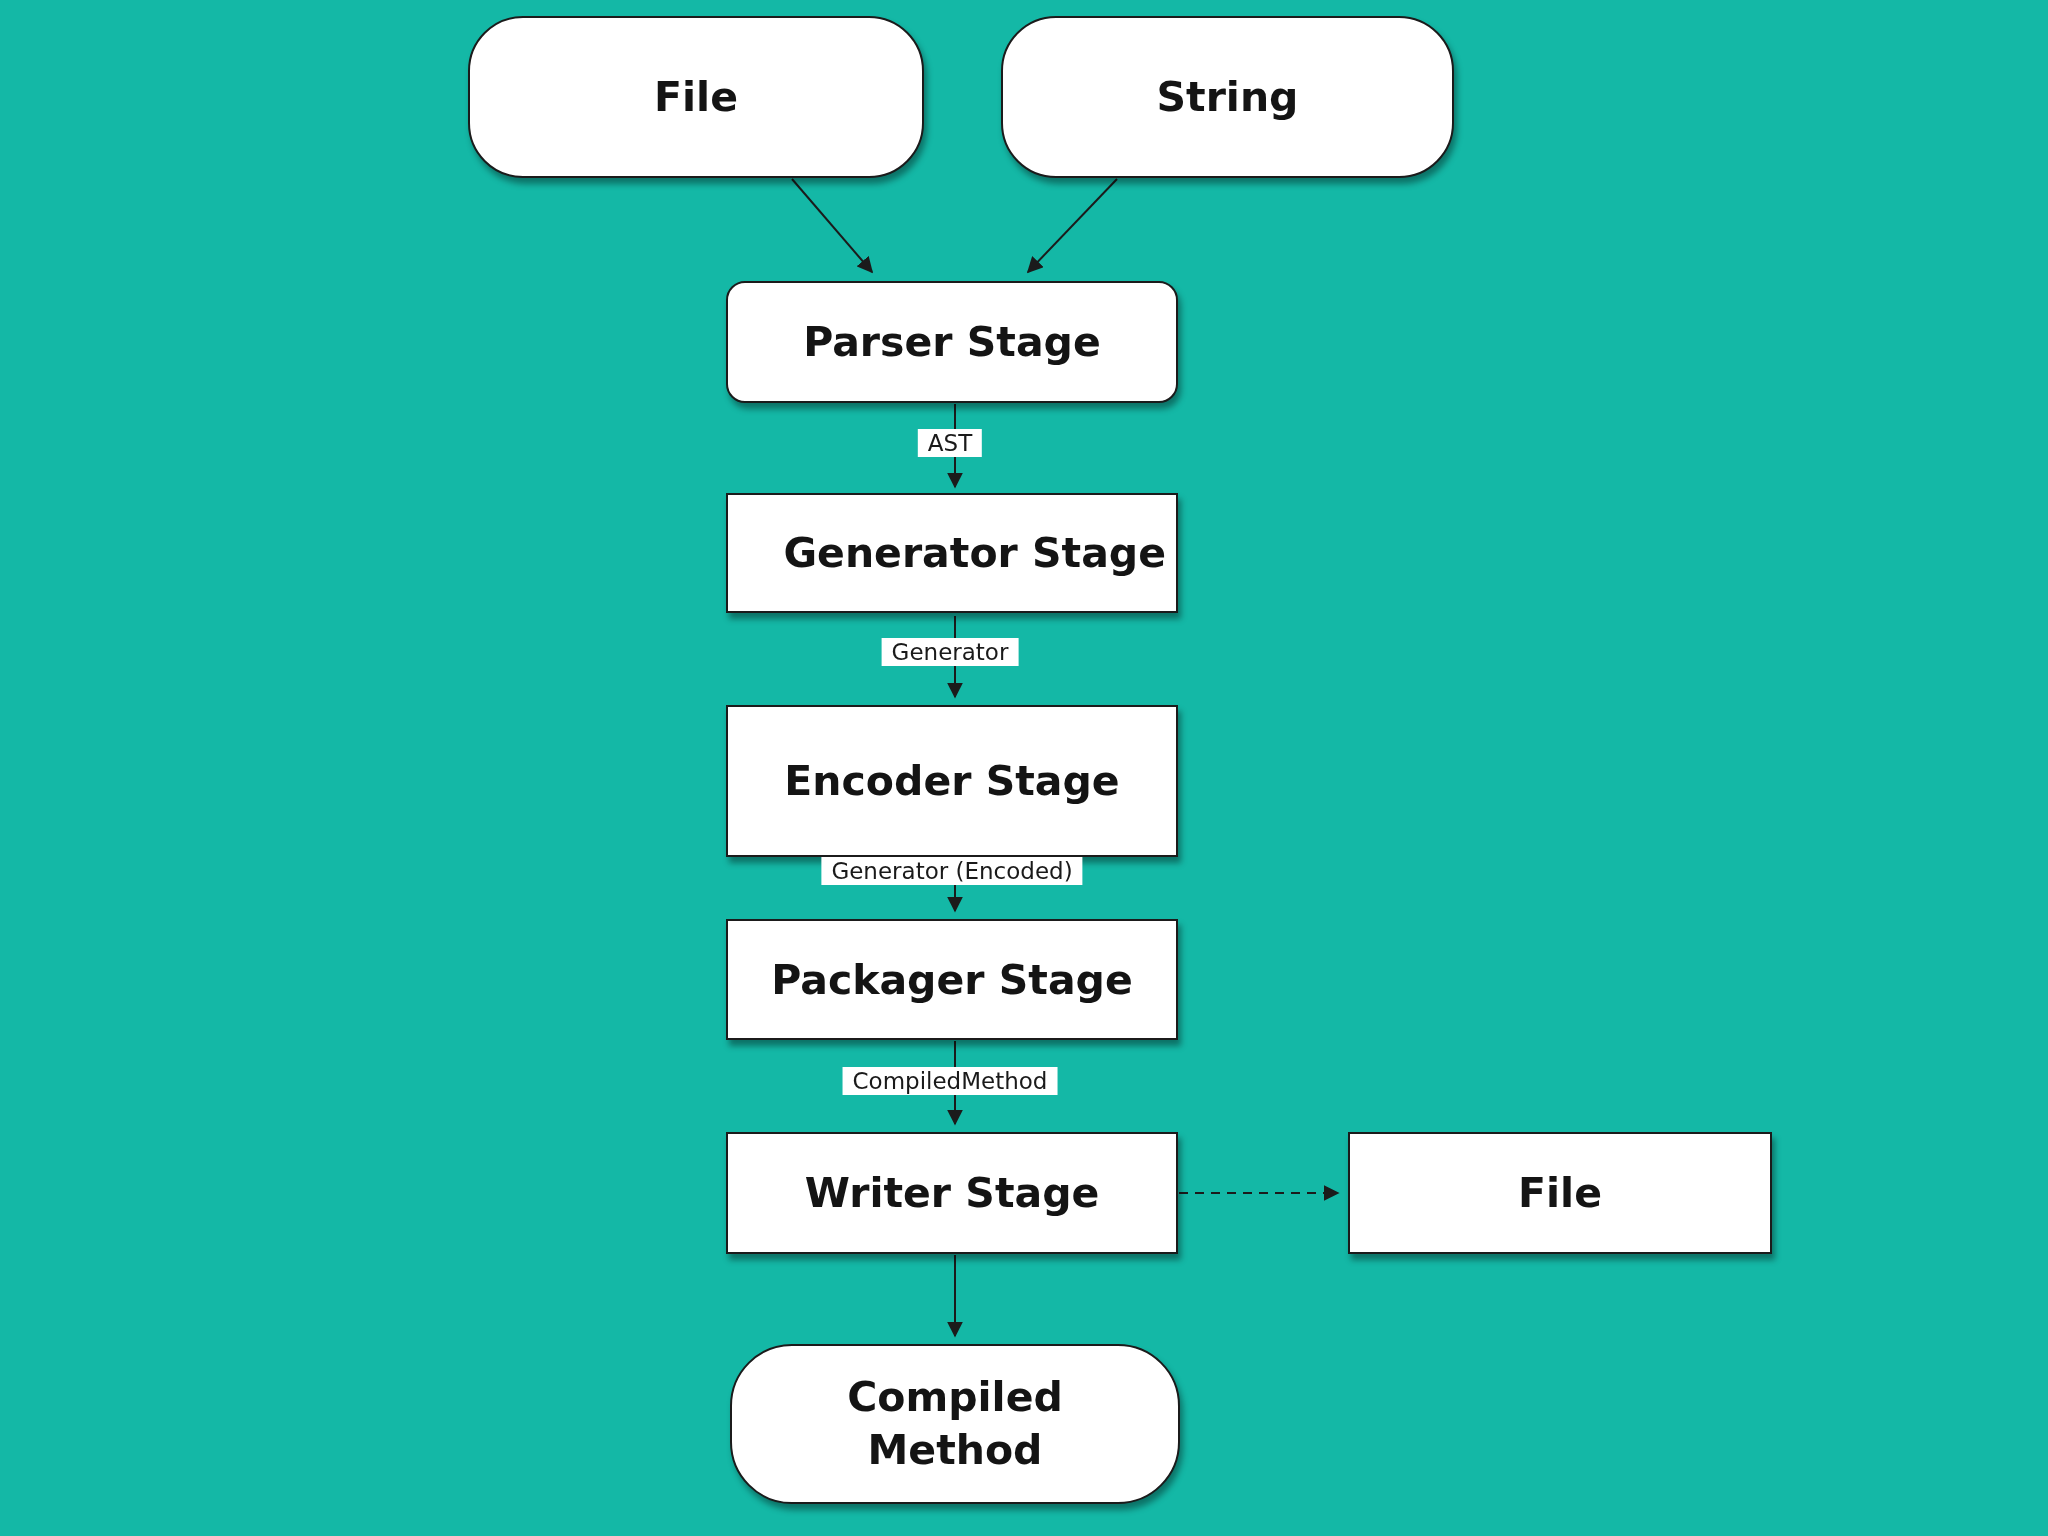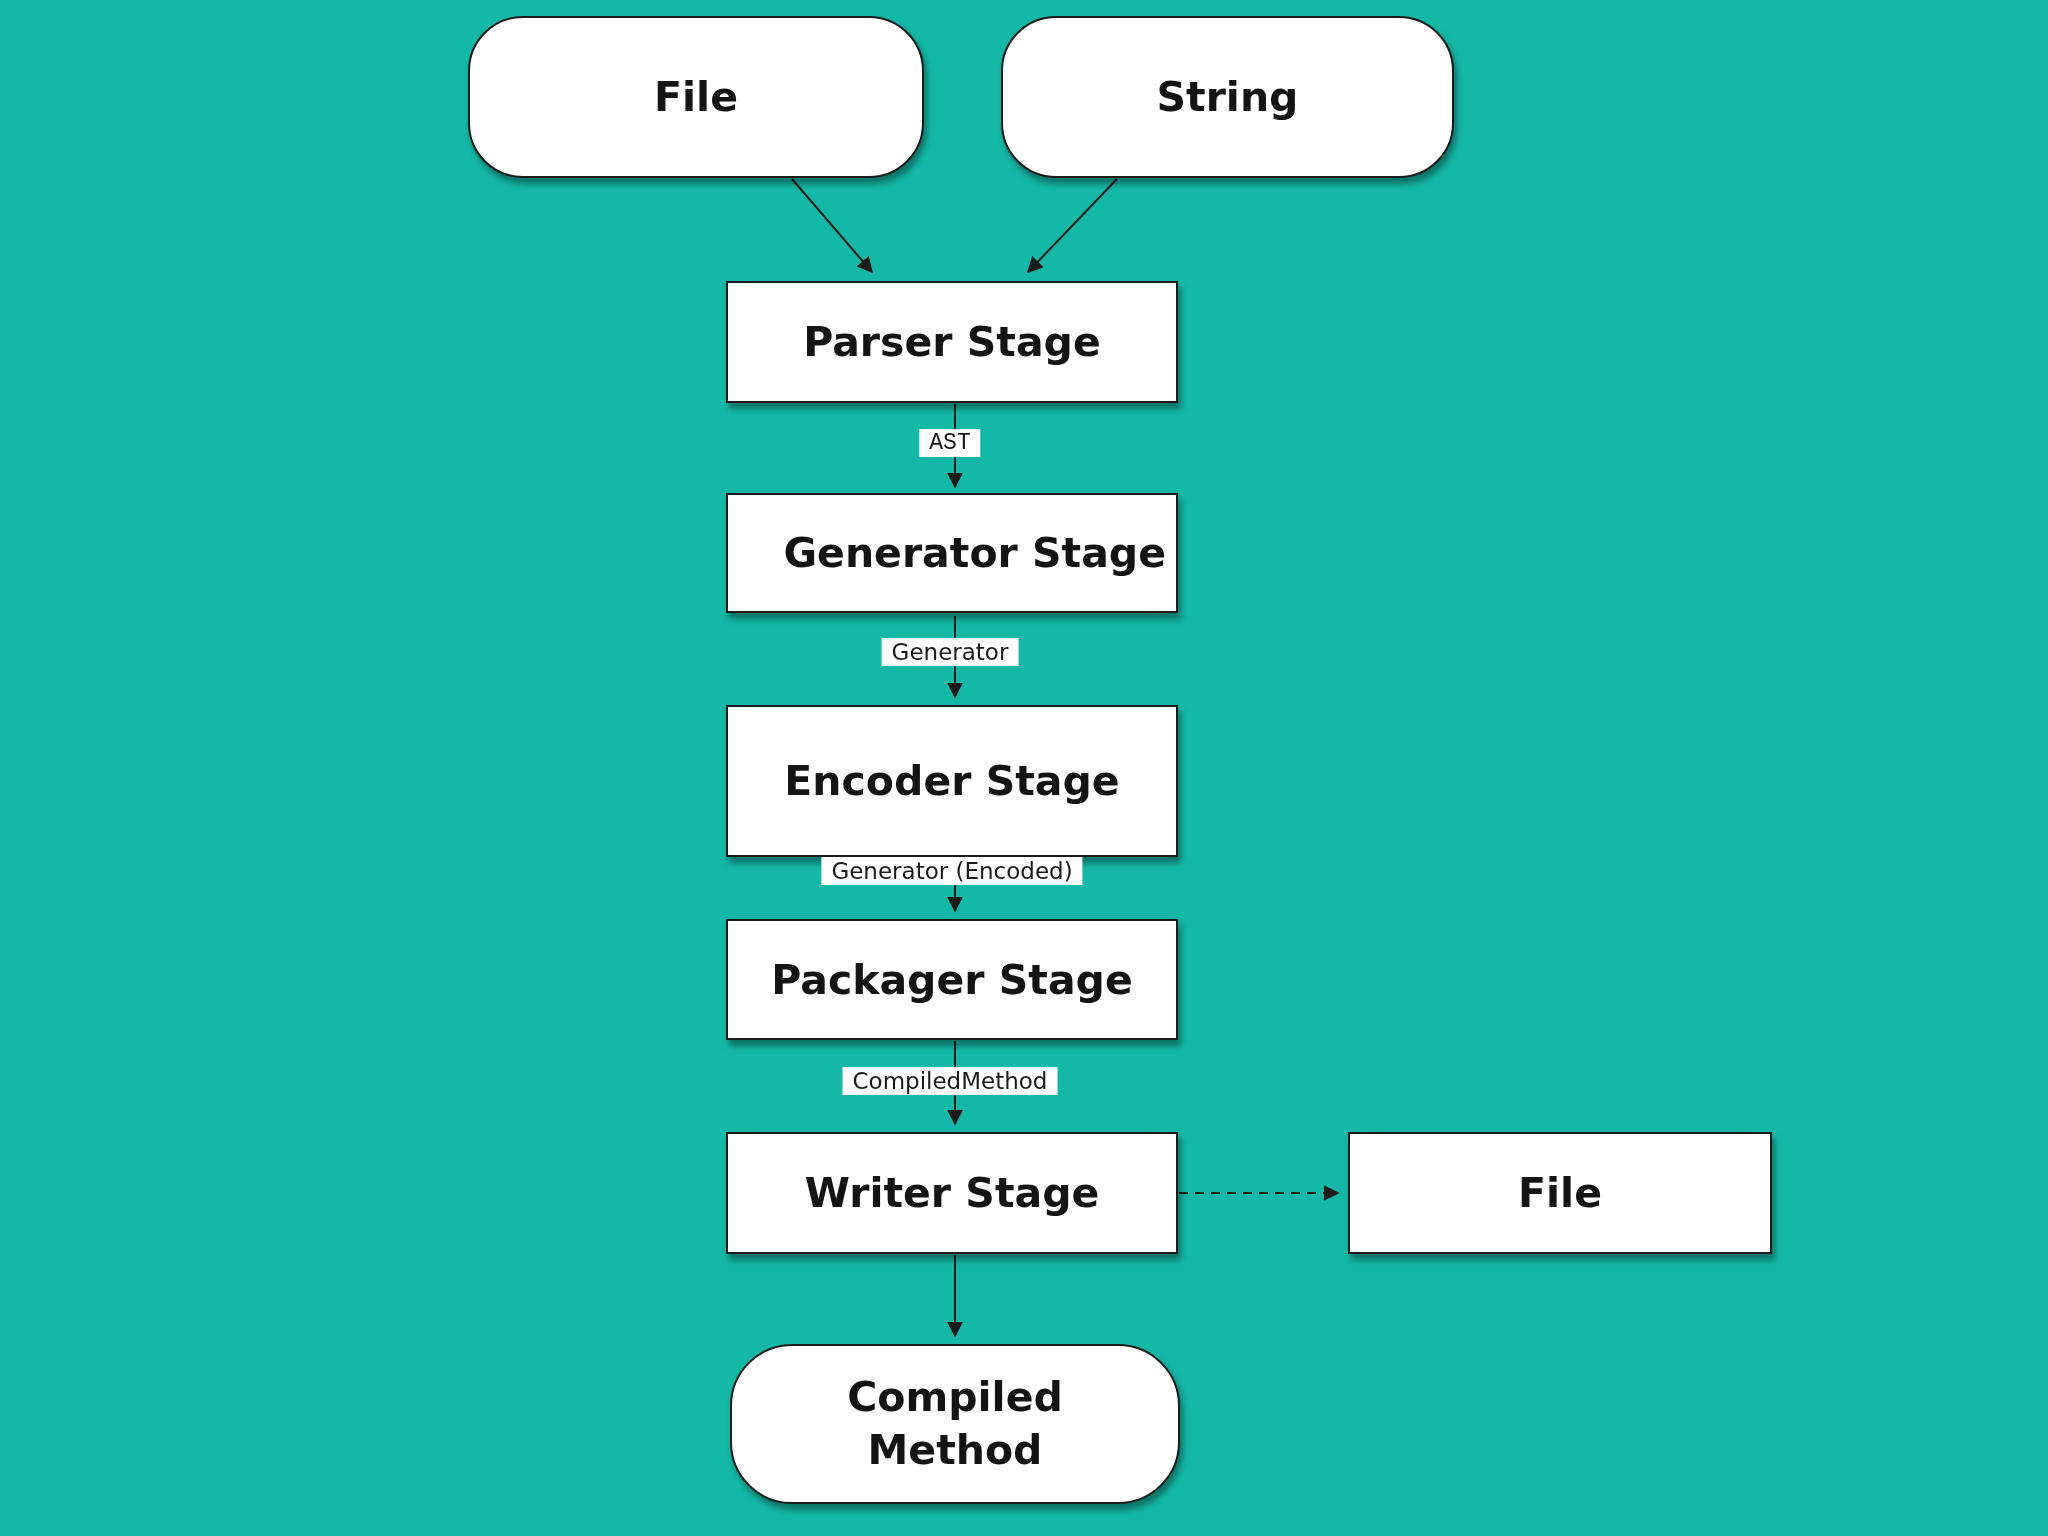--- a/index.html
+++ b/index.html
@@ -61,21 +61,21 @@
   </svg>
 
   <div class="node rounded" style="left:468px; top:16px; width:456px; height:162px;">
     <span class="label">File</span>
   </div>
 
   <div class="node rounded" style="left:1001px; top:16px; width:453px; height:162px;justify-content:center;">
     <span class="label">String</span>
   </div>
 
-  <div class="node" style="left:726px; top:281px; width:452px; height:122px;">
+  <div class="node" style="left:726px; top:281px; width:452px; height:122px;border-radius:19px;">
     <span class="label">Parser Stage</span>
   </div>
 
   <div class="node" style="left:726px; top:493px; width:452px; height:120px;justify-content:flex-end;">
     <span class="label">Generator Stage</span>
   </div>
 
   <div class="node" style="left:726px; top:705px; width:452px; height:152px;">
     <span class="label">Encoder Stage</span>
   </div>
@@ -89,21 +89,21 @@
   </div>
 
   <div class="node" style="left:1348px; top:1132px; width:424px; height:122px;">
     <span class="label">File</span>
   </div>
 
   <div class="node rounded node-compiled" style="left:730px; top:1344px; width:450px; height:160px; border-radius:62px;">
     <span class="label">Compiled Method</span>
   </div>
 
-  <div class="edge-label" style="left:950px; top:443px;font-family:Liberation Mono, monospace;">AST</div>
+  <div class="edge-label" style="left:950px; top:443px;">AST</div>
 
   <div class="edge-label" style="left:950px; top:652px;">Generator</div>
 
   <div class="edge-label" style="left:952px; top:871px;">Generator (Encoded)</div>
 
   <div class="edge-label" style="left:950px; top:1081px;text-align:center;">CompiledMethod</div>
 
 </div>
 
 </body></html>

